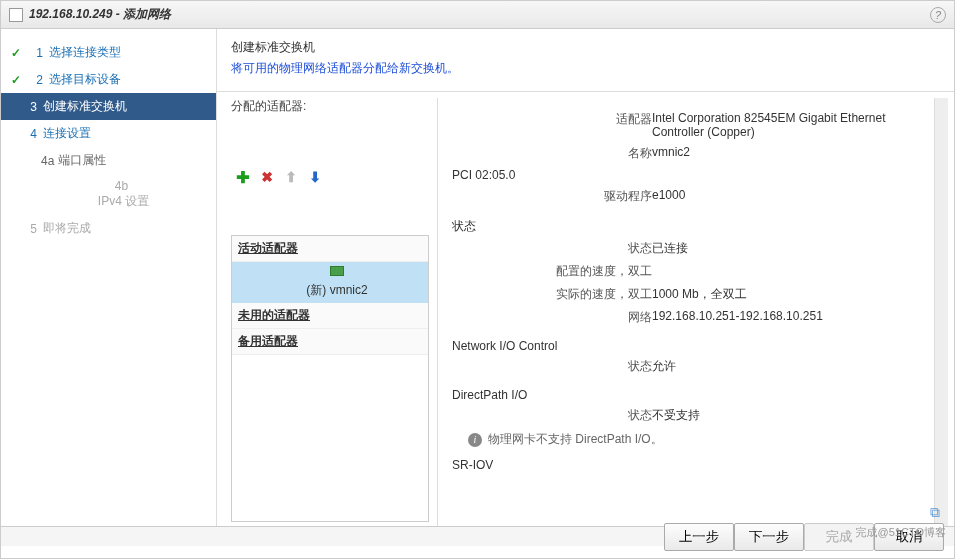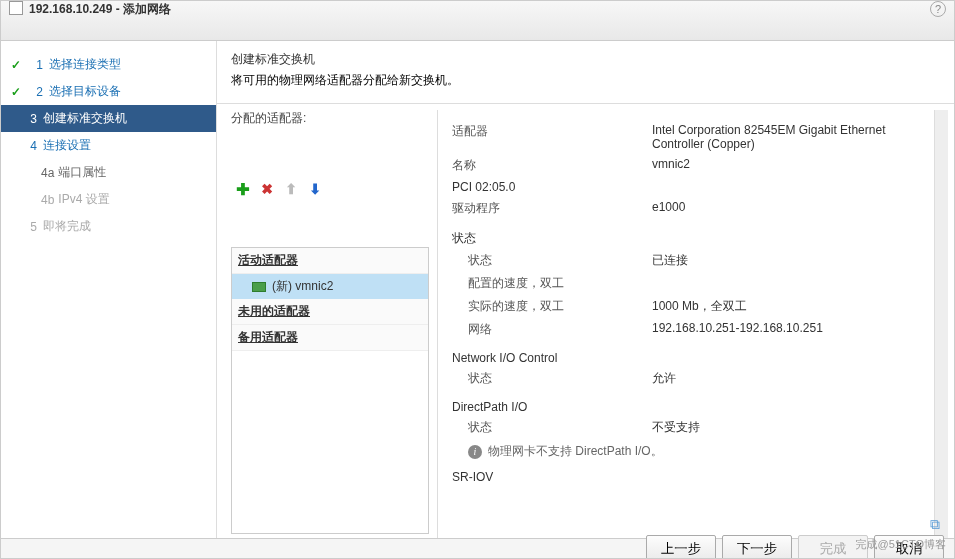--- a/index.html
+++ b/index.html
@@ -1,62 +1,62 @@
 <!DOCTYPE html>
 <html><head>
 <meta charset="utf-8">
 <style>
   * { box-sizing: border-box; margin: 0; padding: 0; }
   body { font-family: Arial, "Microsoft YaHei", sans-serif; font-size: 12px; color: #333; background: #fff; width: 955px; height: 559px; overflow: hidden; border: 1px solid #ccc; }
-  .titlebar { height: 40px; background: linear-gradient(#f7f7f7, #e8e8e8); border-bottom: 1px solid #ccc; display: flex; padding: 0 8px; }
+  .titlebar { height: 28px; background: linear-gradient(#f7f7f7, #e8e8e8); border-bottom: 1px solid #ccc; display: flex; align-items: center; padding: 0 8px; font-style: italic; }
   .titlebar .host-icon { width: 14px; height: 14px; border: 1px solid #999; background: #fff; margin-right: 6px; }
   .titlebar .title { font-weight: bold; color: #333; flex: 1; }
   .help-icon { width: 16px; height: 16px; border: 1px solid #aaa; border-radius: 50%; text-align: center; line-height: 14px; color: #888; font-size: 11px; }
   .body { display: flex; height: 497px; }
   .wizard-nav { width: 215px; padding: 10px 0; background: #fff; }
   .nav-item { display: flex; align-items: center; padding: 5px 10px 5px 10px; cursor: pointer; color: #1a6fb3; }
   .nav-item.done .check { color: #1a9e1a; margin-right: 6px; font-weight: bold; }
   .nav-item.current { background: #2f5a8a; color: #fff; }
   .nav-item .num { width: 14px; display: inline-block; text-align: right; margin-right: 6px; }
   .nav-item.sub { padding-left: 40px; color: #666; }
-  .nav-item.sub.disabled { color: #aaa; }
+  .nav-item.sub.disabled { color: #aaa; flex-direction: column; }
   .nav-item.future { color: #aaa; }
   .nav-item .check { width: 12px; display: inline-block; }
   .main { flex: 1; border-left: 1px solid #ddd; display: flex; flex-direction: column; }
   .header-desc { padding: 10px 14px; }
   .header-desc .h1 { color: #333; margin-bottom: 4px; }
-  .header-desc .h2 { color: #000000; }
+  .header-desc .h2 { color: #1d4ed8; }
   .divider-h { height: 1px; background: #ddd; margin: 4px 0 0 0; }
   .content { display: flex; flex: 1; overflow: hidden; padding-top: 6px; }
   .left-pane { width: 220px; padding: 0 8px 4px 14px; display: flex; flex-direction: column; gap: 44px; }
   .left-label { margin-bottom: 8px; color: #444; }
   .toolbar { display: flex; gap: 8px; margin-bottom: 4px; padding: 2px 4px; align-items: center; }
   .tb-btn { width: 16px; height: 16px; display: flex; align-items: center; justify-content: center; cursor: pointer; font-weight: bold; }
   .add { color: #1a9e1a; font-size: 16px; }
   .remove { color: #cc3333; font-size: 14px; }
   .up { color: #bbb; font-size: 14px; }
   .down { color: #2266cc; font-size: 14px; }
   .adapter-list { border: 1px solid #ccc; flex: 1; overflow: auto; background: #fff; }
   .list-header { font-weight: bold; padding: 4px 6px; border-bottom: 1px solid #eee; background: #fafafa; text-decoration: underline; }
-  .list-item { padding: 4px 6px 4px 20px; display: flex; align-items: center; gap: 6px; }
+  .list-item { padding: 4px 6px 4px 20px; display: flex; align-items: center; gap: 6px; flex-direction: column; }
   .list-item.selected { background: #bfe0f5; }
   .nic-icon { width: 14px; height: 10px; background: #4a9e4a; border: 1px solid #2e7d2e; }
   .right-pane { flex: 1; border-left: 1px solid #ddd; margin-right: 6px; display: flex; flex-direction: column; overflow: hidden; }
   .tabs { display: flex; border-bottom: 1px solid #ccc; padding-left: 8px; }
   .tab { padding: 5px 14px; border: 1px solid transparent; border-bottom: none; color: #555; cursor: pointer; position: relative; top: 1px; }
   .tab.active { border-color: #ccc; background: #fff; border-radius: 3px 3px 0 0; color: #333; font-weight: normal; }
   .details { flex: 1; overflow-y: auto; padding: 10px 14px; }
   .row { display: flex; padding: 3px 0; }
-  .row .k { width: 200px; color: #555; }
+  .row .k { width: 200px; color: #555; text-align: right; }
   .row .v { flex: 1; color: #333; }
   .row.indent .k { padding-left: 16px; }
   .section-title { font-weight: normal; color: #333; margin-top: 10px; margin-bottom: 2px; }
   .note { padding-left: 16px; color: #666; display: flex; align-items: center; gap: 6px; margin-top: 4px; }
   .info-icon { width: 14px; height: 14px; border-radius: 50%; background: #888; color: #fff; display: inline-flex; align-items: center; justify-content: center; font-size: 10px; font-style: italic; font-family: serif; }
-  .footer { height: 20px; border-top: 1px solid #ccc; background: #f5f5f5; display: flex; justify-content: flex-end; align-items: center; padding: 0 10px; gap: 6px; position: relative; }
+  .footer { height: 20px; border-top: 1px solid #ccc; background: #f5f5f5; display: flex; justify-content: flex-end; align-items: center; padding: 0 10px; position: relative; }
   .btn { min-width: 70px; padding: 4px 12px; border: 1px solid #aaa; background: linear-gradient(#fdfdfd, #e9e9e9); border-radius: 2px; cursor: pointer; }
   .btn.disabled { color: #aaa; border-color: #ccc; background: #f3f3f3; cursor: default; }
   .copy-icon { position: absolute; right: 8px; top: -22px; color: #5a9bd5; font-size: 14px; cursor: pointer; }
   .watermark { position: absolute; right: 8px; bottom: 6px; color: #999; font-size: 11px; pointer-events: none; margin-top: 48px; }
   .scrollbar-v { width: 14px; background: #eee; border-left: 1px solid #ddd; }
 </style>
 </head>
 <body>
 
 <div class="titlebar">

